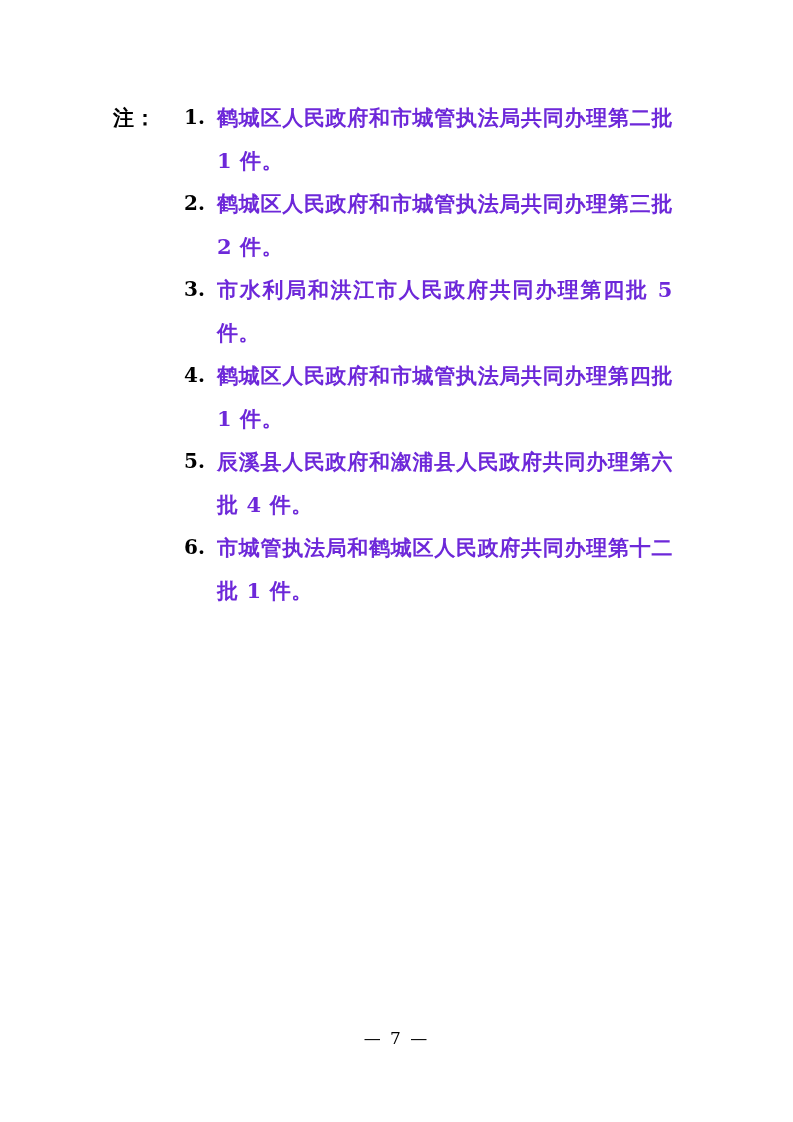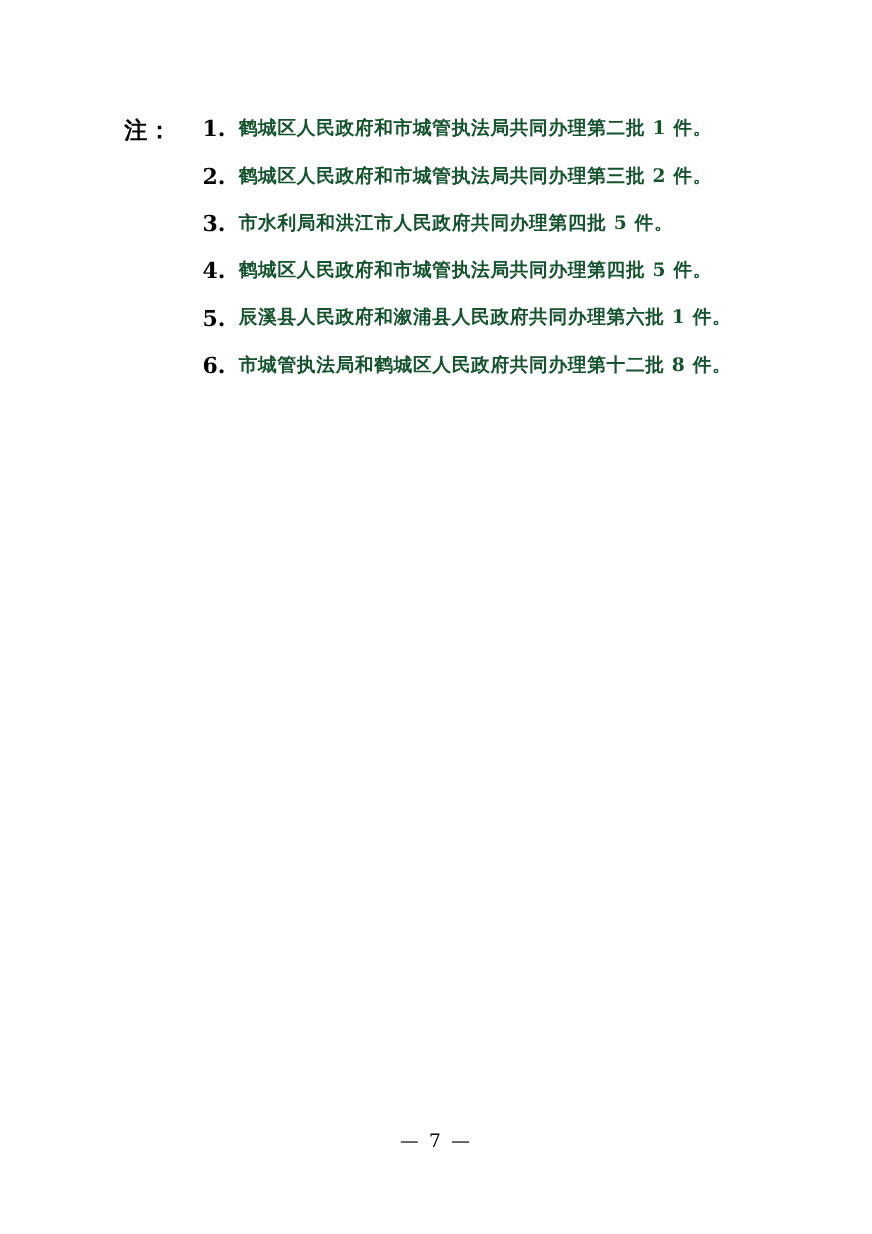--- a/index.html
+++ b/index.html
@@ -55,23 +55,23 @@
     font-family: "DejaVu Serif", serif;
     font-weight: bold;
     font-size: 20px;
     line-height: 43px;
     color: #000000;
   }
   .note-text {
     flex: 1 1 auto;
     font-family: "DejaVu Serif", serif;
     font-weight: bold;
-    font-size: 17px;
+    font-size: 21px;
     line-height: 43px;
-    color: #14532d;
+    color: #6d28d9;
     text-align: justify;
     letter-spacing: 0.6px;
     word-break: break-all;
   }
   .footer {
     position: absolute;
     left: 0;
     right: 0;
     top: 1028px;
     text-align: center;
@@ -101,31 +101,31 @@
           <div class="note-text">鹤城区人民政府和市城管执法局共同办理第三批 2 件。</div>
         </div>
 
         <div class="note-item">
           <div class="note-num">3.</div>
           <div class="note-text">市水利局和洪江市人民政府共同办理第四批 5 件。</div>
         </div>
 
         <div class="note-item">
           <div class="note-num">4.</div>
-          <div class="note-text">鹤城区人民政府和市城管执法局共同办理第四批 5 件。</div>
+          <div class="note-text">鹤城区人民政府和市城管执法局共同办理第四批 1 件。</div>
         </div>
 
         <div class="note-item">
           <div class="note-num">5.</div>
-          <div class="note-text">辰溪县人民政府和溆浦县人民政府共同办理第六批 1 件。</div>
+          <div class="note-text">辰溪县人民政府和溆浦县人民政府共同办理第六批 4 件。</div>
         </div>
 
         <div class="note-item">
           <div class="note-num">6.</div>
-          <div class="note-text">市城管执法局和鹤城区人民政府共同办理第十二批 8 件。</div>
+          <div class="note-text">市城管执法局和鹤城区人民政府共同办理第十二批 1 件。</div>
         </div>
 
       </div>
     </div>
   </div>
 
   <div class="footer">— 7 —</div>
 
 </div>
 

